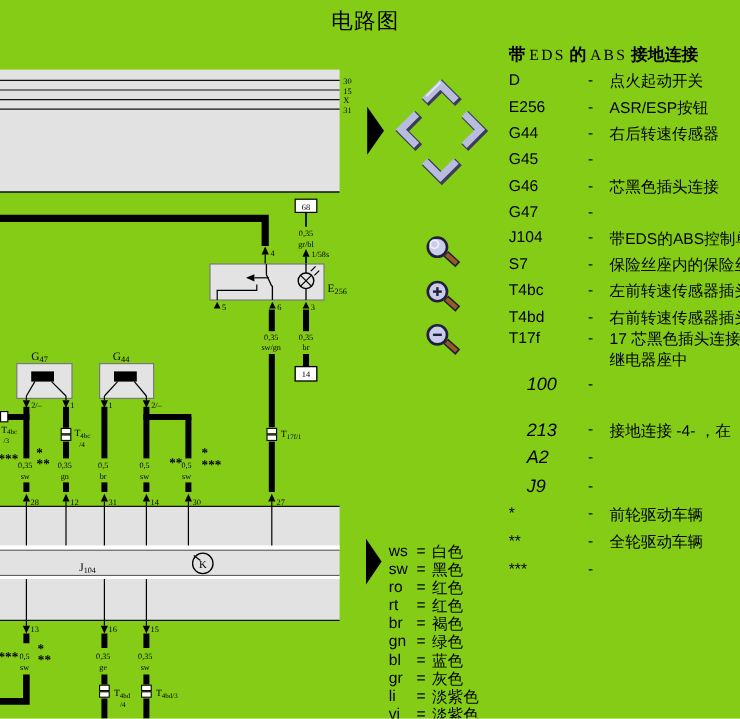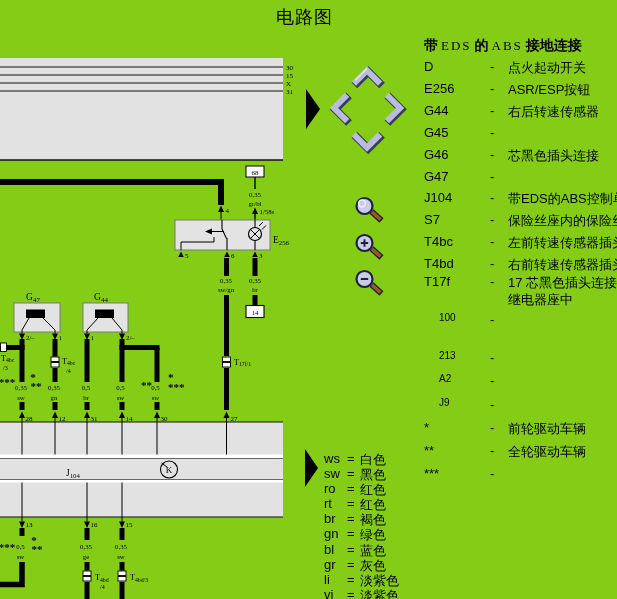--- a/index.html
+++ b/index.html
@@ -9,21 +9,21 @@
   svg text{font-family:"Liberation Serif",serif;fill:#000;}
   .diagram-svg{position:absolute;left:0;top:50px;}
   .nav-svg{position:absolute;left:300px;top:55px;}
   
   .legend-title{position:absolute;left:424px;top:37px;font-size:14px;white-space:nowrap;}
   .legend-title b{font-weight:bold;font-family:"Liberation Sans",sans-serif;}
   .legend-title .lt{font-family:"Liberation Serif",serif;font-weight:normal;letter-spacing:2px;
                     font-size:13px;margin:0 3px;}
   .lrow{position:absolute;left:424px;display:flex;width:260px;font-size:13px;white-space:nowrap;}
   .lrow .lab{width:66px;flex:none;}
-  .lrow .lab.num{padding-left:15px;width:51px;font-size:10px;}
+  .lrow .lab.num{padding-left:15px;width:51px;font-size:15px;font-style:italic;}
   .lrow .dash{width:18px;flex:none;}
   .lrow .desc{flex:none;}
   .desc2row{left:508px;}
   
   .colorkey{position:absolute;left:324px;top:451px;}
   .crow{display:flex;height:15.1px;font-size:13px;white-space:nowrap;}
   .crow .cab{width:23px;flex:none;}
   .crow .ceq{width:13px;flex:none;}
   .tri{position:absolute;width:0;height:0;border-top:20px solid transparent;
        border-bottom:20px solid transparent;border-left:14px solid #000;}
@@ -380,20 +380,21 @@
   <div class="lrow desc2row" style="top:291px">
       <span class="desc">继电器座中</span>
     </div>
   <div class="lrow" style="top:312px">
       <span class="lab num">100</span>
       <span class="dash">-</span>
     </div>
   <div class="lrow" style="top:350px">
       <span class="lab num">213</span>
       <span class="dash">-</span>
+      <span class="desc">接地连接 -4- ，在</span>
     </div>
   <div class="lrow" style="top:373px">
       <span class="lab num">A2</span>
       <span class="dash">-</span>
     </div>
   <div class="lrow" style="top:397px">
       <span class="lab num">J9</span>
       <span class="dash">-</span>
     </div>
   <div class="lrow" style="top:420px">

